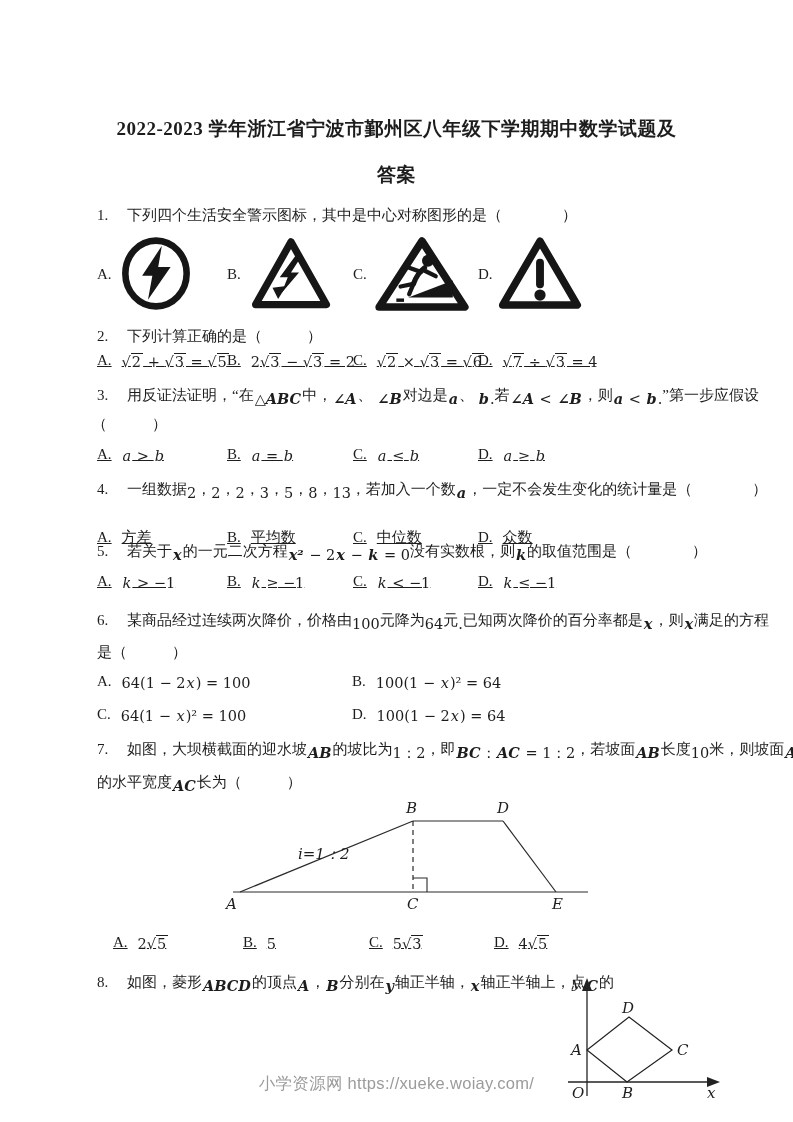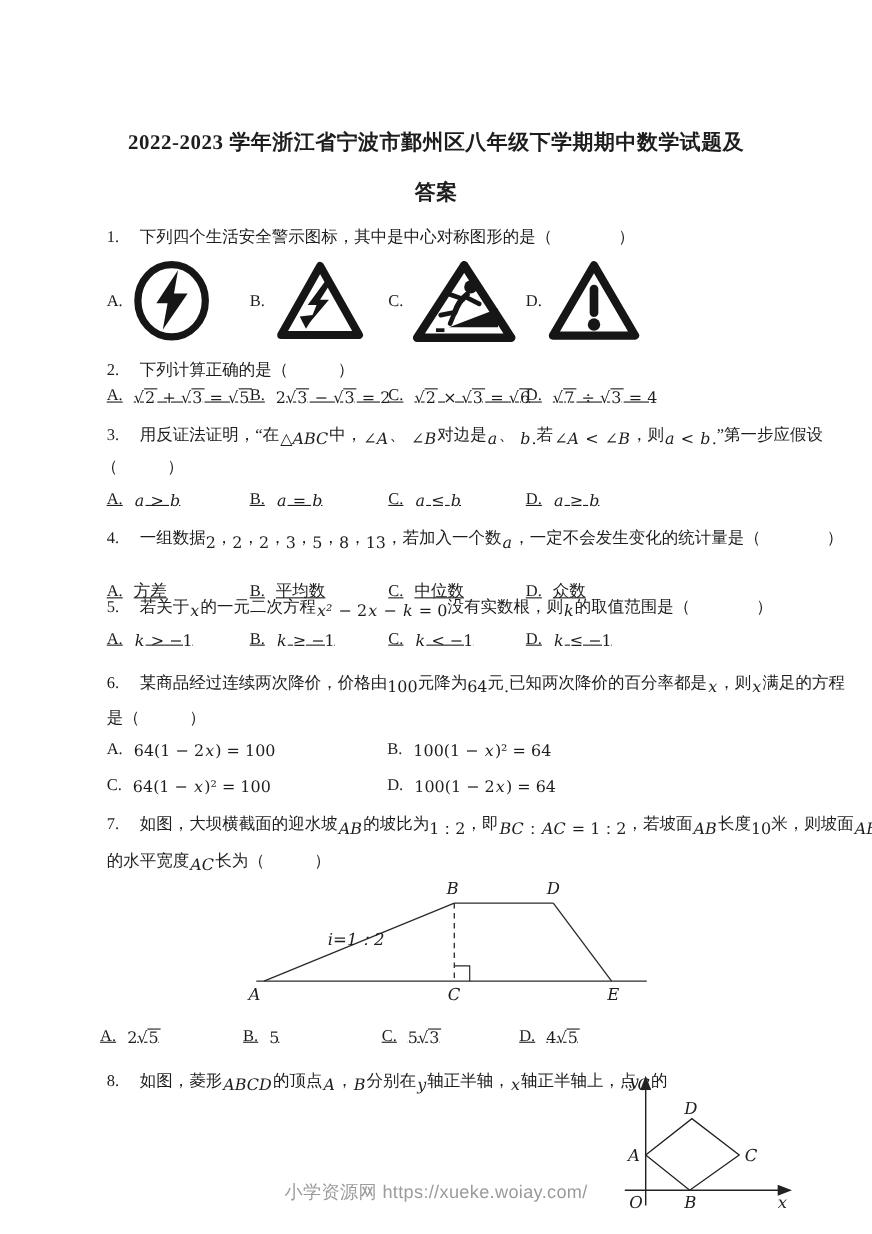--- a/index.html
+++ b/index.html
@@ -3,21 +3,21 @@
 <meta charset="utf-8">
 <style>
   html,body { margin:0; padding:0; background:#fff; }
   .page { position:relative; width:793px; height:1122px; background:#ffffff; overflow:hidden;
           font-family:"Liberation Serif","DejaVu Serif",serif; color:#1d1d1d; font-size:15px; }
   .abs { position:absolute; white-space:nowrap; }
   .title { left:0; width:793px; text-align:center; font-weight:bold; font-size:19px; letter-spacing:0.5px;margin-top:24px; }
   
   .s-zh { white-space:pre; }
   .s-b  { white-space:pre; font-weight:bold; }
-  .s-mi { white-space:pre; font-family:"DejaVu Serif",serif; font-style:italic; position:relative; top:4px; padding:0 1px; font-size:14.5px; }
+  .s-mi { white-space:pre; font-family:"DejaVu Serif",serif; font-style:italic; position:relative; top:4px; padding:0 1px; font-size:14.5px;font-weight:bold; }
   .s-mf { white-space:pre; font-family:"DejaVu Serif",serif; position:relative; top:4px; font-size:14.5px; }
   .s-it { white-space:pre; font-family:"DejaVu Serif",serif; font-style:italic; padding:0 1px; font-size:14.5px; }
   .s-fm { white-space:pre; font-family:"DejaVu Serif",serif; font-size:14.5px; }
   .s-sq { white-space:pre; font-family:"DejaVu Serif",serif; font-size:14.5px; }
   .s-sq .ov { border-top:1.5px solid #1d1d1d; padding:0 2px 0 1px; }
   .qnum { display:inline-block; width:30px; }
   .optrow { display:grid; }
   .g4 { grid-template-columns:130px 126px 125px 1fr;text-decoration:underline; }
   .g2 { grid-template-columns:255px 1fr; }
   .opt-label { margin-right:10px; }
@@ -139,21 +139,21 @@
     <line x1="265" y1="24" x2="265" y2="95" stroke="#2a2a2a" stroke-width="1.2" stroke-dasharray="5,4"></line>
     <polyline points="265,81 279,81 279,95" fill="none" stroke="#2a2a2a" stroke-width="1.1"></polyline>
     <text class="figtext" x="78" y="112">A</text>
     <text class="figtext" x="258" y="16">B</text>
     <text class="figtext" x="259" y="112">C</text>
     <text class="figtext" x="349" y="16">D</text>
     <text class="figtext" x="404" y="112">E</text>
     <text class="figtext" x="150" y="62">i=1：2</text>
   </svg>
 
-  <div class="abs optrow g4" style="left:91px;top:934px;width:608px">
+  <div class="abs optrow g4" style="left:113px;top:934px;width:608px">
     <div><span class="opt-label">A.</span><span class="opt-body om"><span class="s-fm">2</span><span class="s-sq">√<span class="ov">5</span></span></span></div>
     <div><span class="opt-label">B.</span><span class="opt-body om"><span class="s-fm">5</span></span></div>
     <div><span class="opt-label">C.</span><span class="opt-body om"><span class="s-fm">5</span><span class="s-sq">√<span class="ov">3</span></span></span></div>
     <div><span class="opt-label">D.</span><span class="opt-body om"><span class="s-fm">4</span><span class="s-sq">√<span class="ov">5</span></span></span></div>
   </div>
 
   <div class="abs" style="left:97px;top:973px">
     <span class="qnum">8.</span><span><span class="s-zh">如图，菱形</span><span class="s-mi">ABCD</span><span class="s-zh">的顶点</span><span class="s-mi">A</span><span class="s-zh">，</span><span class="s-mi">B</span><span class="s-zh">分别在</span><span class="s-mi">y</span><span class="s-zh">轴正半轴，</span><span class="s-mi">x</span><span class="s-zh">轴正半轴上，点</span><span class="s-mi">C</span><span class="s-zh">的</span></span>
   </div>
 

